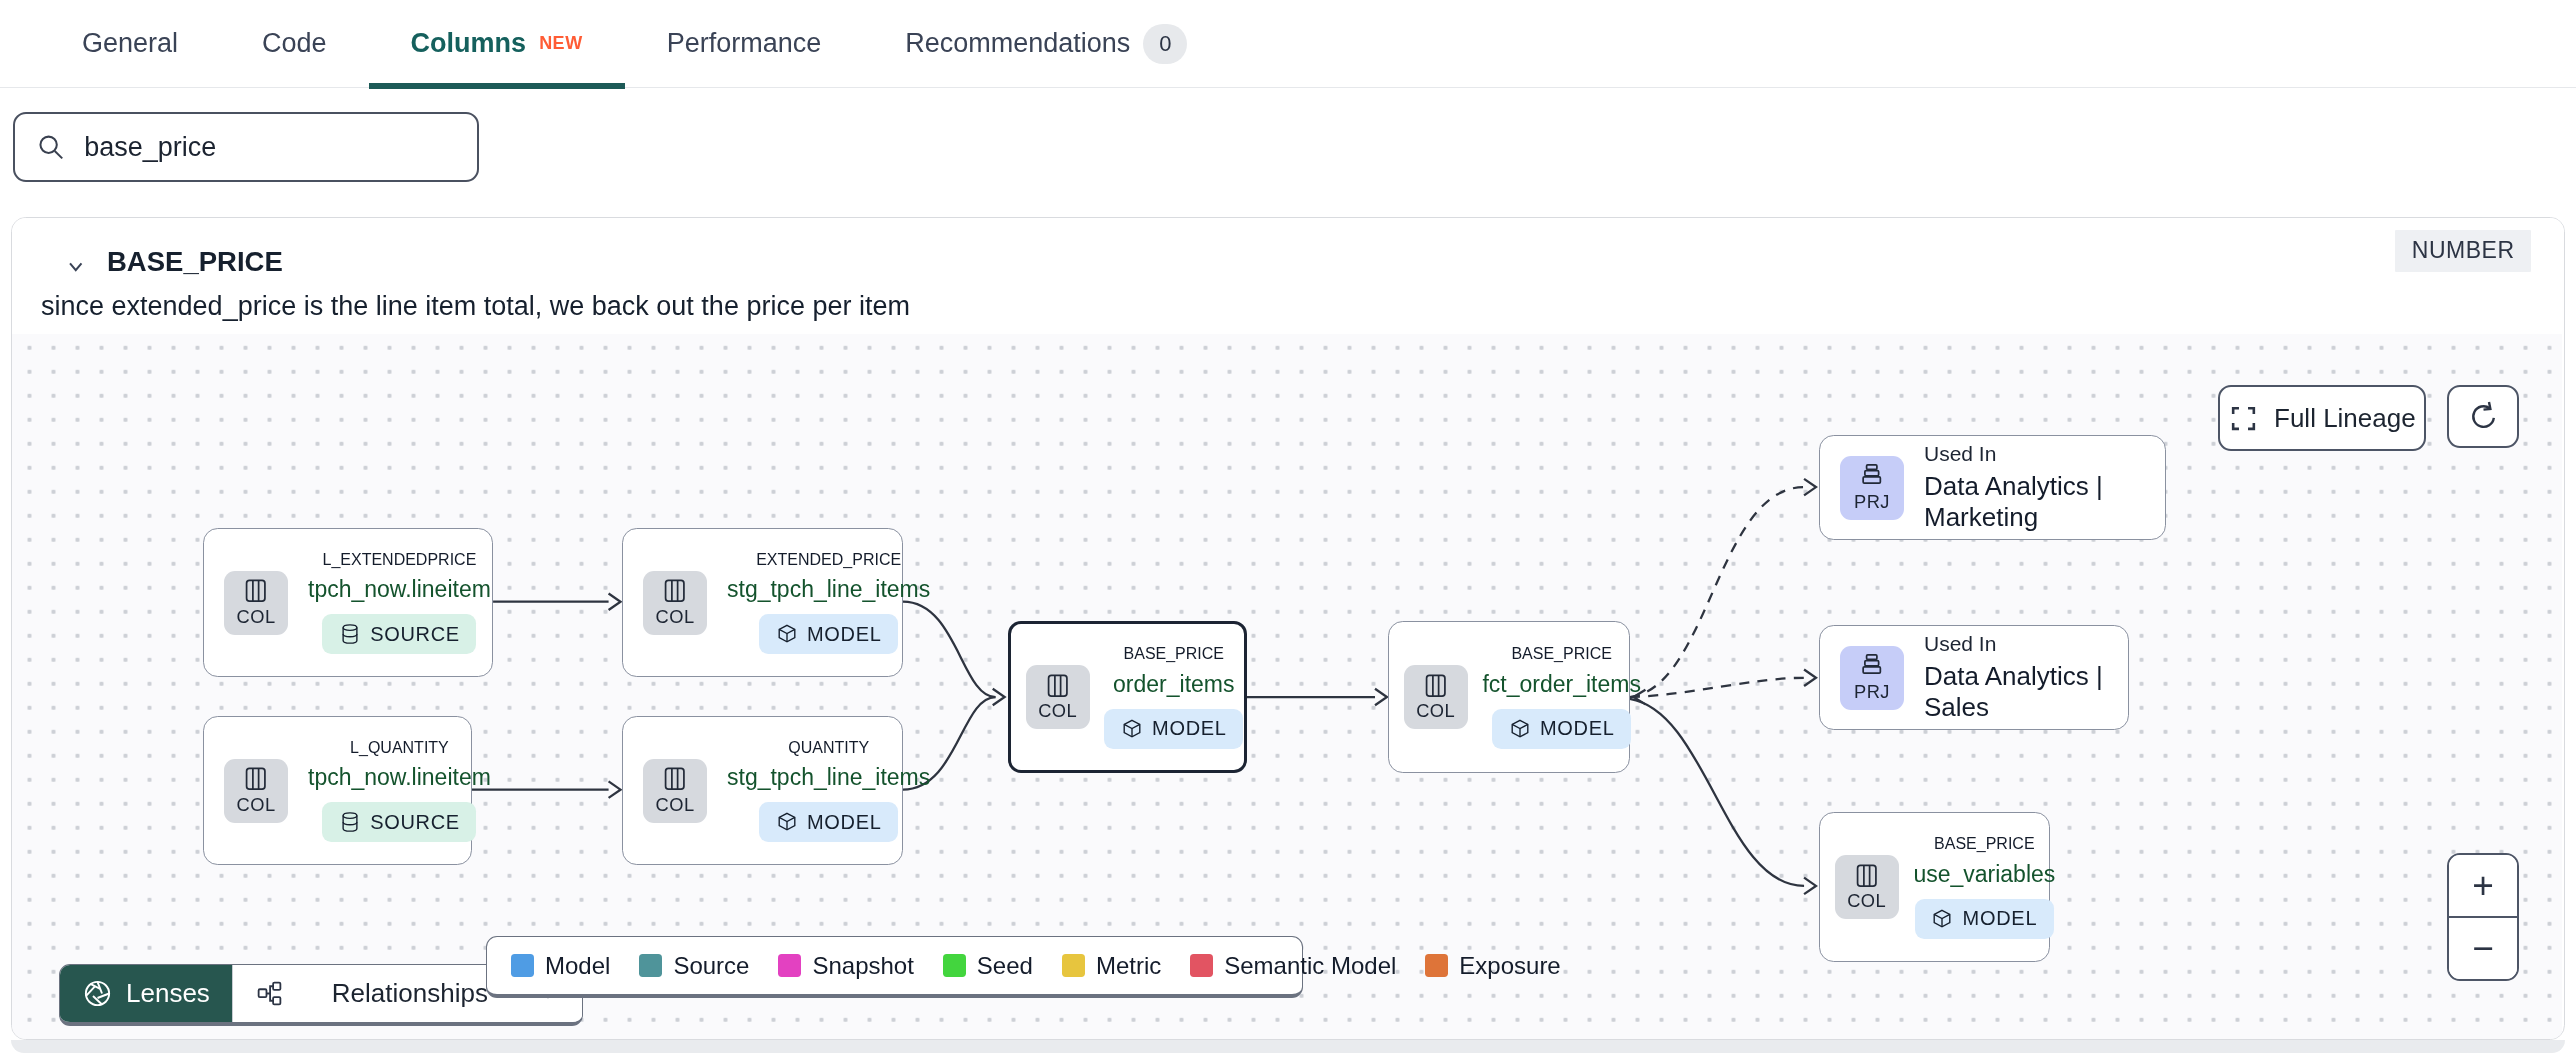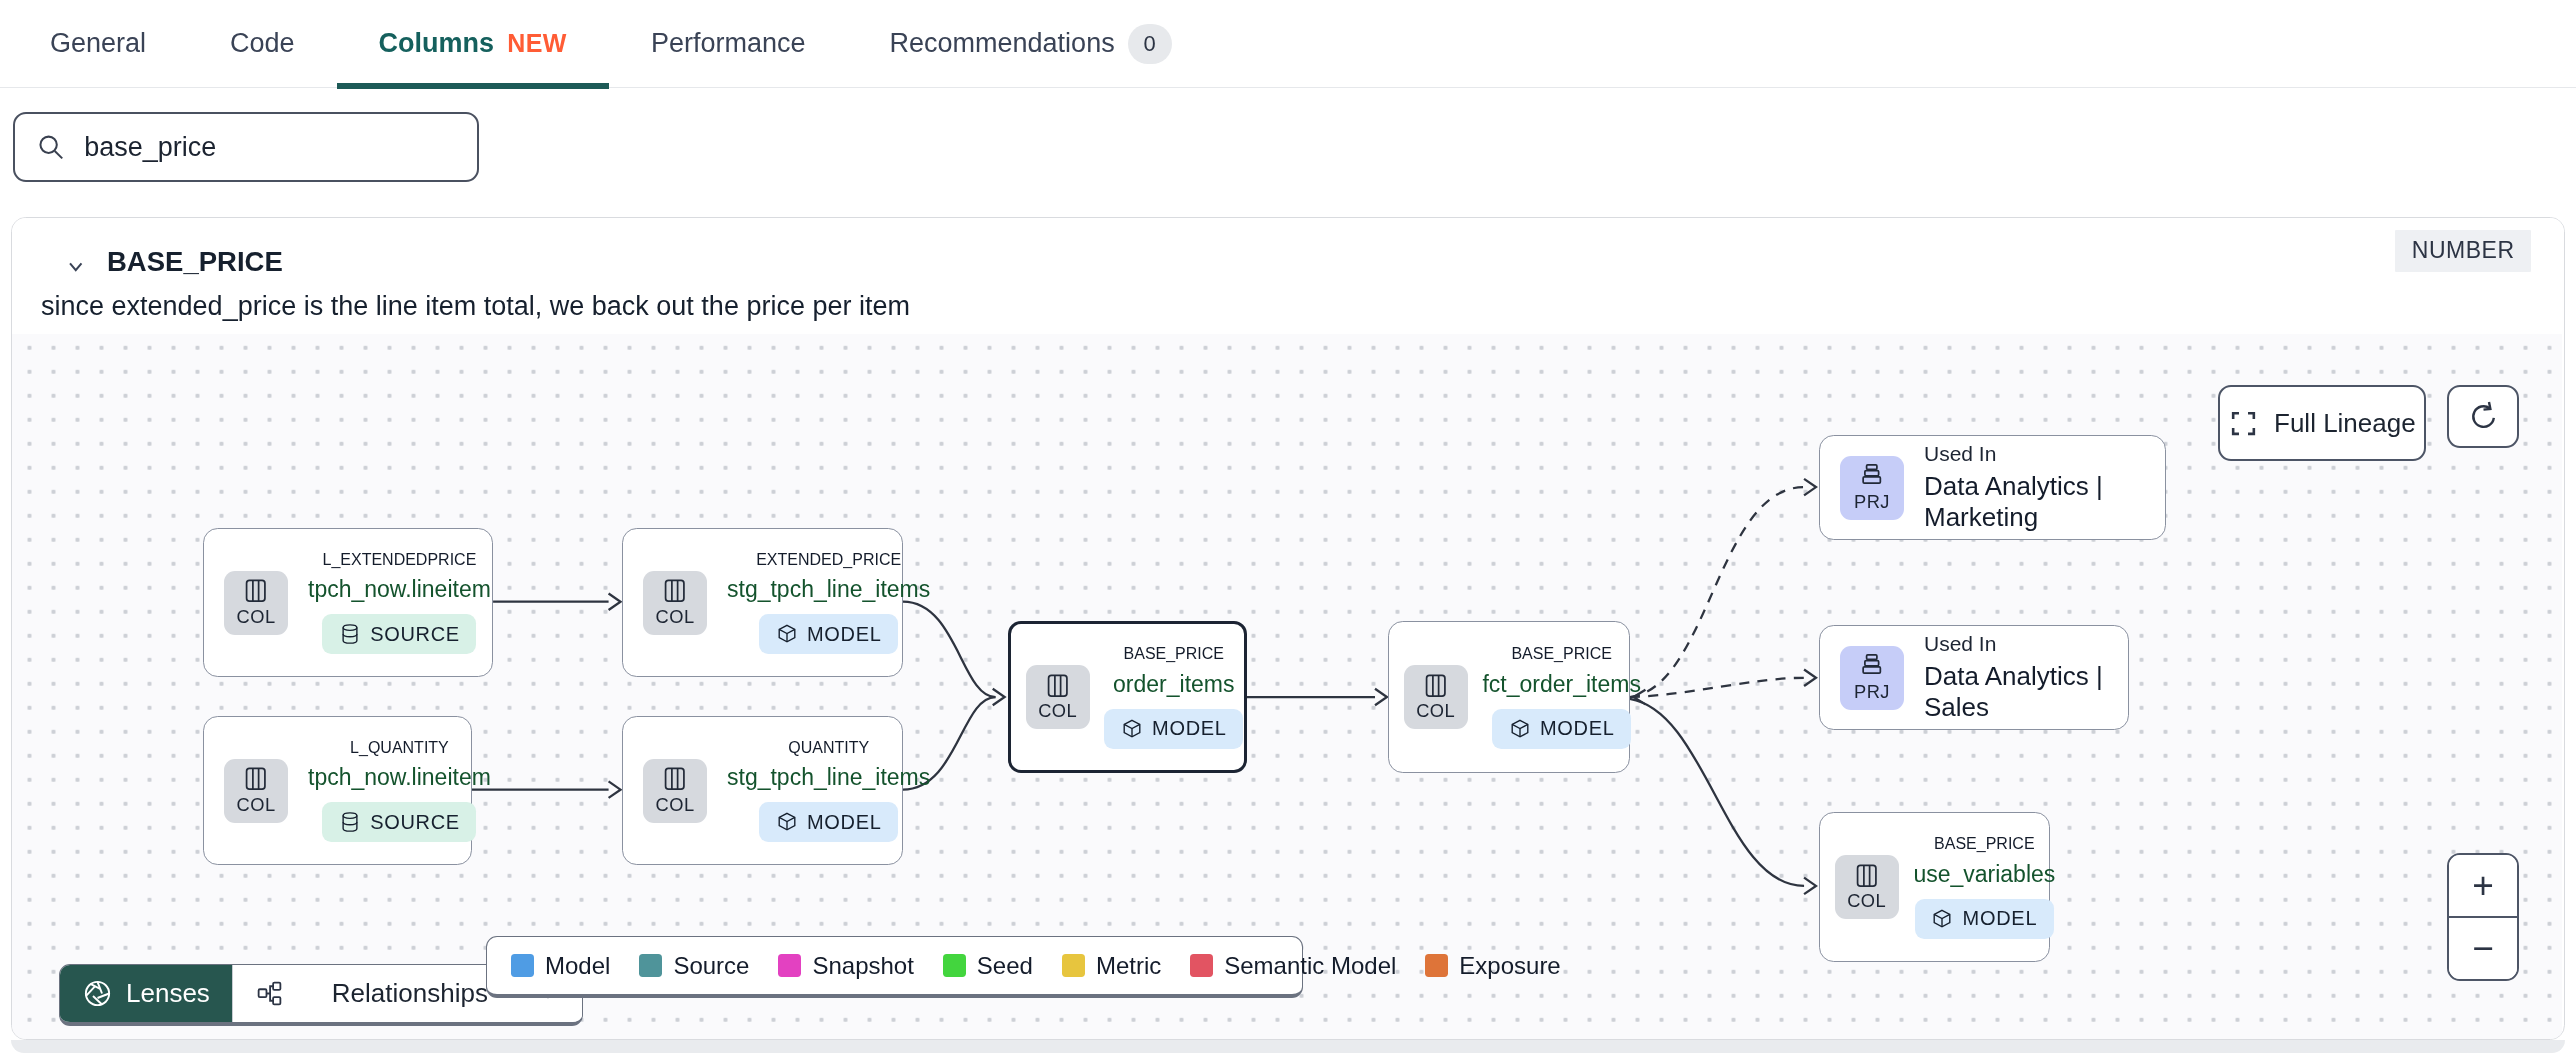--- a/index.html
+++ b/index.html
@@ -2,28 +2,28 @@
 <html style="font-size:14.7px"><head>
 <meta charset="utf-8">
 <style>
   * { margin:0; padding:0; box-sizing:border-box; }
   html,body { background:#ffffff; }
   body { font-family:"Liberation Sans", sans-serif; color:#1b2330; }
   #app { position:relative; width:2576px; height:1053px; background:#fff; overflow:hidden; }
 
   
   .tabbar { position:absolute; left:0; top:0; width:2576px; height:88px;
-            border-bottom:1.8px solid #e6e8eb; display:flex; align-items:stretch; padding-left:8px; }
+            border-bottom:1.8px solid #e6e8eb; display:flex; align-items:stretch; padding-left:40px; }
   .tab { display:flex; align-items:center; gap:13px; padding:0 42px; font-size:27px; color:#3a4356;
          cursor:pointer; position:relative; }
   .tab .count-pill { background:#e7e9ec; color:#2c3444; border-radius:916px; min-width:44px; height:40px;
          display:flex; align-items:center; justify-content:center; font-size:22px; padding:0 13px; }
   .tab.active { color:#15605d; font-weight:700; }
   .tab.active::after { content:""; position:absolute; left:0; right:0; bottom:-1.8px; height:5.5px; background:#1d5a57; }
-  .tab .new-badge { color:#ff5c35; font-size:25px; font-weight:700; letter-spacing:0.5px; }
+  .tab .new-badge { color:#ff5c35; font-size:18px; font-weight:700; letter-spacing:0.5px; }
 
   
   .searchbox { position:absolute; left:13px; top:112px; width:466px; height:70px;
                border:2.8px solid #4a5160; border-radius:13px; background:#fff;
                display:flex; align-items:center; padding:0 20px; gap:16.5px; }
   .searchbox input { border:none; outline:none; font-size:27px; color:#1b2330; width:100%;
                      font-family:"Liberation Sans", sans-serif; background:transparent; }
 
   
   .panel { position:absolute; left:11px; top:217px; width:2554px; height:823px;
@@ -60,21 +60,21 @@
                 color:#16202e; font-weight:500; }
   .badge-source { background:#d8f1e7; }
   .badge-model { background:#d8eafb; }
   .proj-text { display:flex; flex-direction:column; align-items:flex-start; }
   .proj-kicker { font-size:21px; color:#1d2533; }
   .proj-name { font-size:26px; color:#141c2b; margin-top:5.5px; }
 
   
   .btn { background:#fff; border:2.8px solid #4d5566; border-radius:13px; display:flex;
          align-items:center; justify-content:center; gap:14.7px; cursor:pointer; color:#1c2430; }
-  .full-lineage { position:absolute; left:2206px; top:51px; width:208px; height:76px; font-size:26px; }
+  .full-lineage { position:absolute; left:2206px; top:51px; width:208px; height:66px; font-size:26px; }
   .refresh-btn  { position:absolute; left:2435px; top:51px; width:72px; height:63px; }
   .zoom-ctl { position:absolute; left:2435px; top:519px; width:72px; height:128px;
               background:#fff; border:2.8px solid #4d5566; border-radius:13px; overflow:hidden;
               display:flex; flex-direction:column; }
   .zoom-btn { flex:1; display:flex; align-items:center; justify-content:center; font-size:37px;
               color:#2c3444; cursor:pointer; background:#fff; border:none;
               font-family:"Liberation Sans", sans-serif; }
   .zoom-btn:first-child { border-bottom:2.8px solid #4d5566; }
 
   .lens-bar { position:absolute; left:47px; top:630px; height:62px; display:flex;

